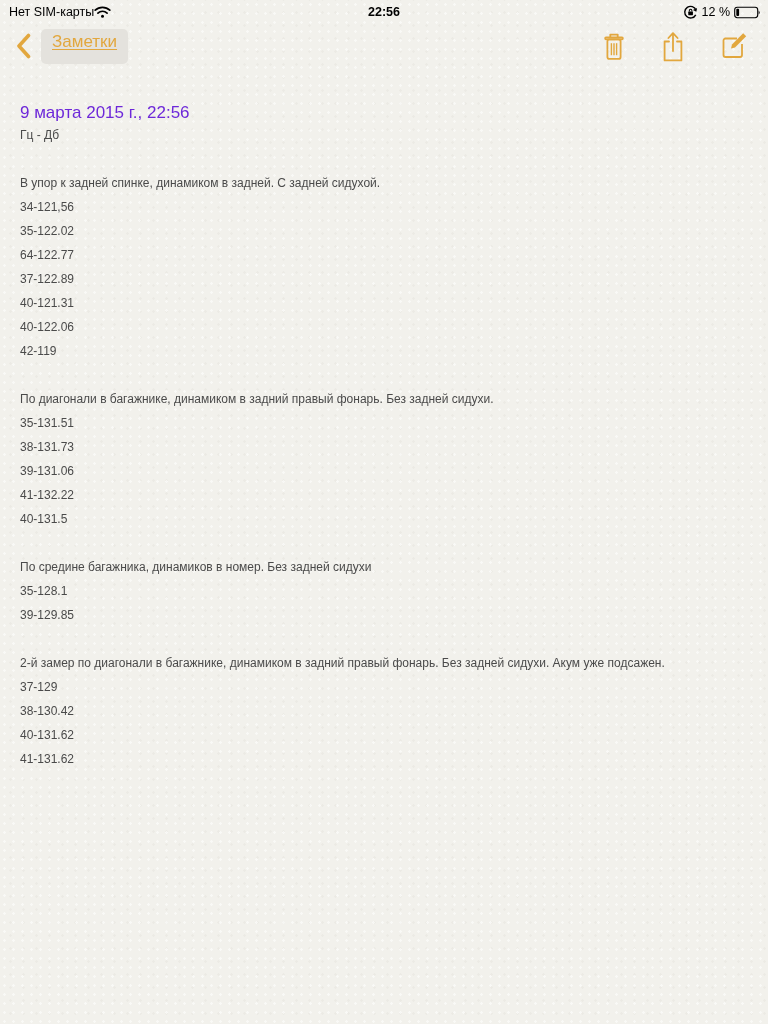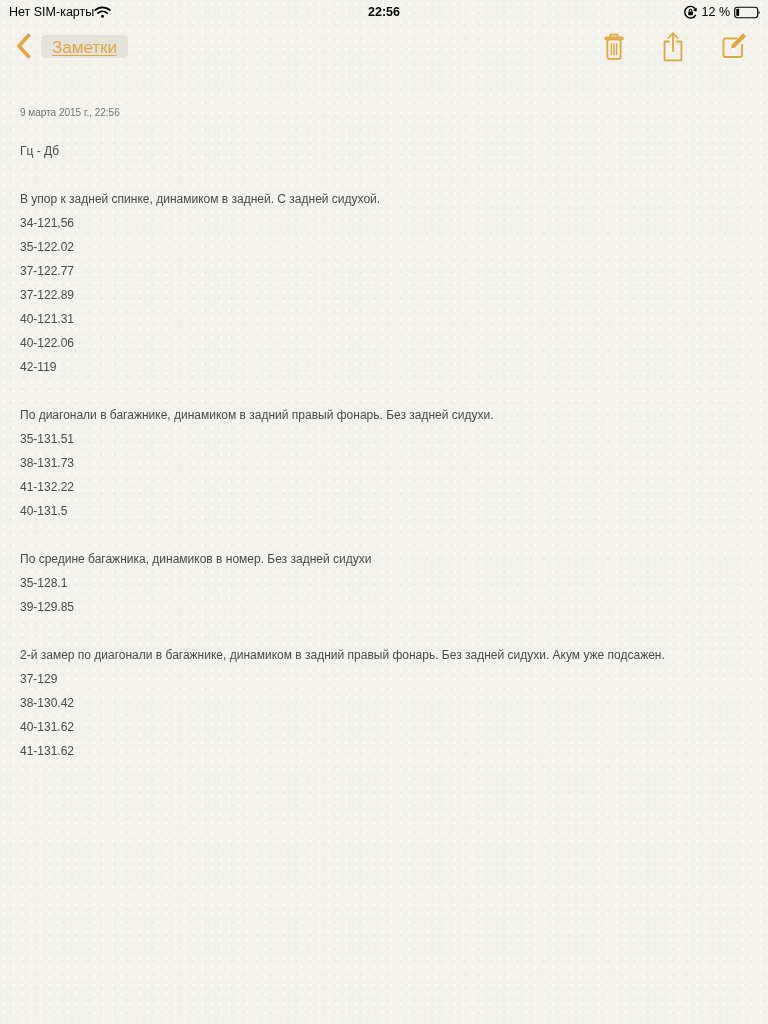--- a/index.html
+++ b/index.html
@@ -35,41 +35,41 @@
   
   .nav-bar {
     position: absolute; top: 24px; left: 0; right: 0; height: 44px;
     display: flex; align-items: center; justify-content: space-between;
     padding: 0 19px 0 16px;
   }
   .back-button { display: flex; align-items: center; gap: 10px; cursor: pointer; }
   .back-pill {
     background: #e4e2dd;
     border-radius: 5px;
-    padding: 3px 11px 0;
+    padding: 3px 11px 12px;
     font-size: 17px;
     color: #e2a73e;
     text-decoration: underline;
     text-underline-offset: 2px;
   }
   .nav-actions { display: flex; align-items: center; gap: 33px; }
   .icon-btn {
     background: none; border: none; padding: 0; cursor: pointer;
     display: inline-flex; align-items: center; justify-content: center;
   }
 
   
   .note-area {
     position: absolute; top: 68px; left: 0; right: 0; bottom: 0;
     padding: 35px 20px 0 20px;
   }
   .note-date {
-    font-size: 10px; line-height: 20px;
-    color: #737373;
-    margin-bottom: 16px;
+    font-size: 17px; line-height: 20px;
+    color: #6d28d9;
+    margin-bottom: 0;
   }
   .note-body { font-size: 12px; line-height: 24px; color: #4a4a4a; }
   .line { min-height: 24px; }
   .sp { height: 24px; }
 </style>
 </head>
 <body>
 
 <div class="status-bar">
   <div class="sb-left">
@@ -154,30 +154,31 @@
 <div class="note-area">
   <div class="note-date">9 марта 2015 г., 22:56</div>
 
   <div class="note-body">
     <div class="line">Гц - Дб</div>
     <div class="sp"></div>
 
     <div class="line">В упор к задней спинке, динамиком в задней. С задней сидухой.</div>
     <div class="line">34-121,56</div>
     <div class="line">35-122.02</div>
-    <div class="line">37-122.77</div>
+    <div class="line">64-122.77</div>
     <div class="line">37-122.89</div>
     <div class="line">40-121.31</div>
     <div class="line">40-122.06</div>
     <div class="line">42-119</div>
     <div class="sp"></div>
 
     <div class="line">По диагонали в багажнике, динамиком в задний правый фонарь. Без задней сидухи.</div>
     <div class="line">35-131.51</div>
     <div class="line">38-131.73</div>
+    <div class="line">39-131.06</div>
     <div class="line">41-132.22</div>
     <div class="line">40-131.5</div>
     <div class="sp"></div>
 
     <div class="line">По средине багажника, динамиков в номер. Без задней сидухи</div>
     <div class="line">35-128.1</div>
     <div class="line">39-129.85</div>
     <div class="sp"></div>
 
     <div class="line">2-й замер по диагонали в багажнике, динамиком в задний правый фонарь. Без задней сидухи. Акум уже подсажен.</div>

